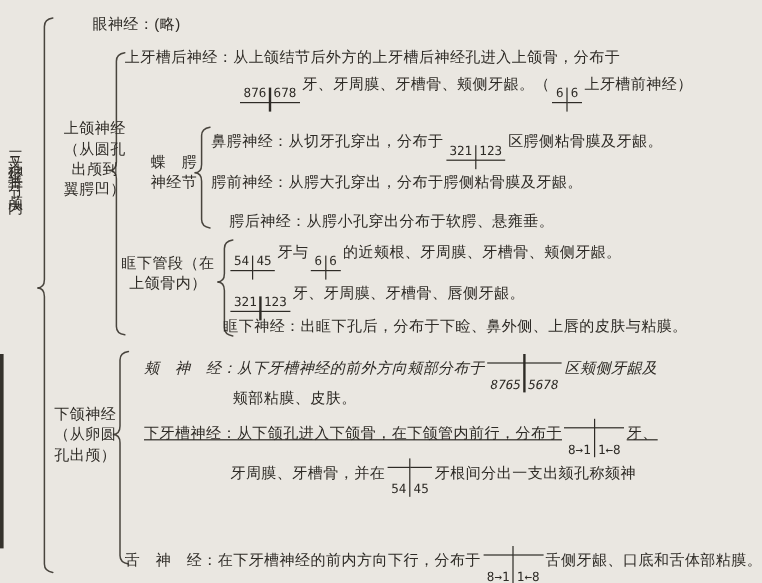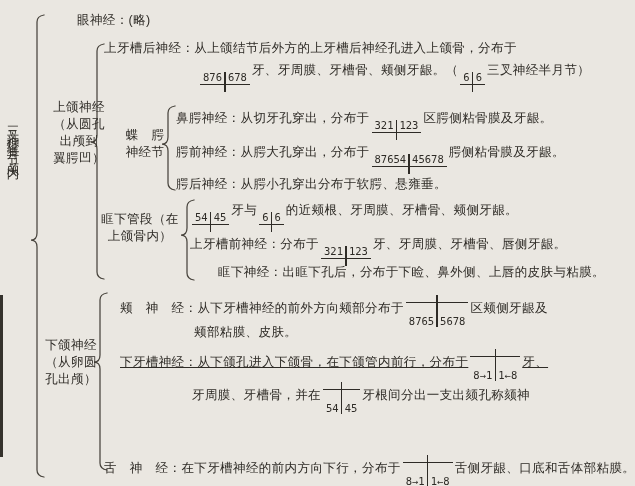--- a/index.html
+++ b/index.html
@@ -69,43 +69,40 @@
 
   <div class="edge-artifact" style="left:0;top:295px;width:3px;height:162px"></div>
 <div class="row" style="left: 44px; top: 12px; padding-left: 33px;"><span>眼神经：(略)</span></div>
     <div class="row" style="left: 104px; top: 40px;"><span>上牙槽后神经：从上颌结节后外方的上牙槽后神经孔进入上颌骨，分布于</span></div>
     <div class="row" style="left: 198px; top: 62px;"><span class="dn up">
         <span class="g">876</span>
         <span class="g">678</span>
       </span><span>牙、牙周膜、牙槽骨、颊侧牙龈。（</span><span class="dn up">
         <span class="g">6</span>
         <span class="g">6</span>
-      </span><span>三叉神经半月节）</span></div>
+      </span><span>上牙槽前神经）</span></div>
     <div class="row" style="left: 176px; top: 110px;"><span>鼻腭神经：从切牙孔穿出，分布于</span><span class="dn up">
         <span class="g">321</span>
         <span class="g">123</span>
       </span><span>区腭侧粘骨膜及牙龈。</span></div>
-    <div class="row" style="left: 176px; top: 144px;"><span>腭前神经：从腭大孔穿出，分布于</span><span class="dn up">
-        <span class="g">87654</span>
-        <span class="g">45678</span>
-      </span><span>腭侧粘骨膜及牙龈。</span></div>
-    <div class="row" style="left: 176px; top: 176px; text-align: right;"><span>腭后神经：从腭小孔穿出分布于软腭、悬雍垂。</span></div>
+    <div class="row" style="left: 176px; top: 144px;"><span>腭前神经：从腭大孔穿出，分布于</span><span>腭侧粘骨膜及牙龈。</span></div>
+    <div class="row" style="left: 191px; top: 176px; text-align: right;"><span>腭后神经：从腭小孔穿出分布于软腭、悬雍垂。</span></div>
     <div class="row" style="left: 190px; top: 202px;"><span class="dn up">
         <span class="g">54</span>
         <span class="g">45</span>
       </span><span>牙与</span><span class="dn up">
         <span class="g">6</span>
         <span class="g">6</span>
       </span><span>的近颊根、牙周膜、牙槽骨、颊侧牙龈。</span></div>
-    <div class="row" style="left: 190px; top: 236px;"><span>上牙槽前神经：分布于</span><span class="dn up">
+    <div class="row" style="left: 190px; top: 236px;"><span class="dn up">
         <span class="g">321</span>
         <span class="g">123</span>
       </span><span>牙、牙周膜、牙槽骨、唇侧牙龈。</span></div>
-    <div class="row" style="left: 186px; top: 264px; padding-left: 32px;"><span>眶下神经：出眶下孔后，分布于下睑、鼻外侧、上唇的皮肤与粘膜。</span></div>
-    <div class="row" style="left: 120px; top: 295px;"><span>颊　神　经：从下牙槽神经的前外方向颊部分布于</span><span class="dn down">
+    <div class="row" style="left: 186px; top: 264px;"><span>眶下神经：出眶下孔后，分布于下睑、鼻外侧、上唇的皮肤与粘膜。</span></div>
+    <div class="row" style="left: 120px; top: 295px; font-style: italic;"><span>颊　神　经：从下牙槽神经的前外方向颊部分布于</span><span class="dn down">
         <span class="g">8765</span>
         <span class="g">5678</span>
       </span><span>区颊侧牙龈及</span></div>
     <div class="row" style="left: 194px; top: 324px;"><span>颊部粘膜、皮肤。</span></div>
     <div class="row" style="left: 120px; top: 349px; text-decoration: underline;"><span>下牙槽神经：从下颌孔进入下颌骨，在下颌管内前行，分布于</span><span class="dn down">
         <span class="g">8→1</span>
         <span class="g">1←8</span>
       </span><span>牙、</span></div>
     <div class="row" style="left: 192px; top: 382px;"><span>牙周膜、牙槽骨，并在</span><span class="dn down">
         <span class="g">54</span>

